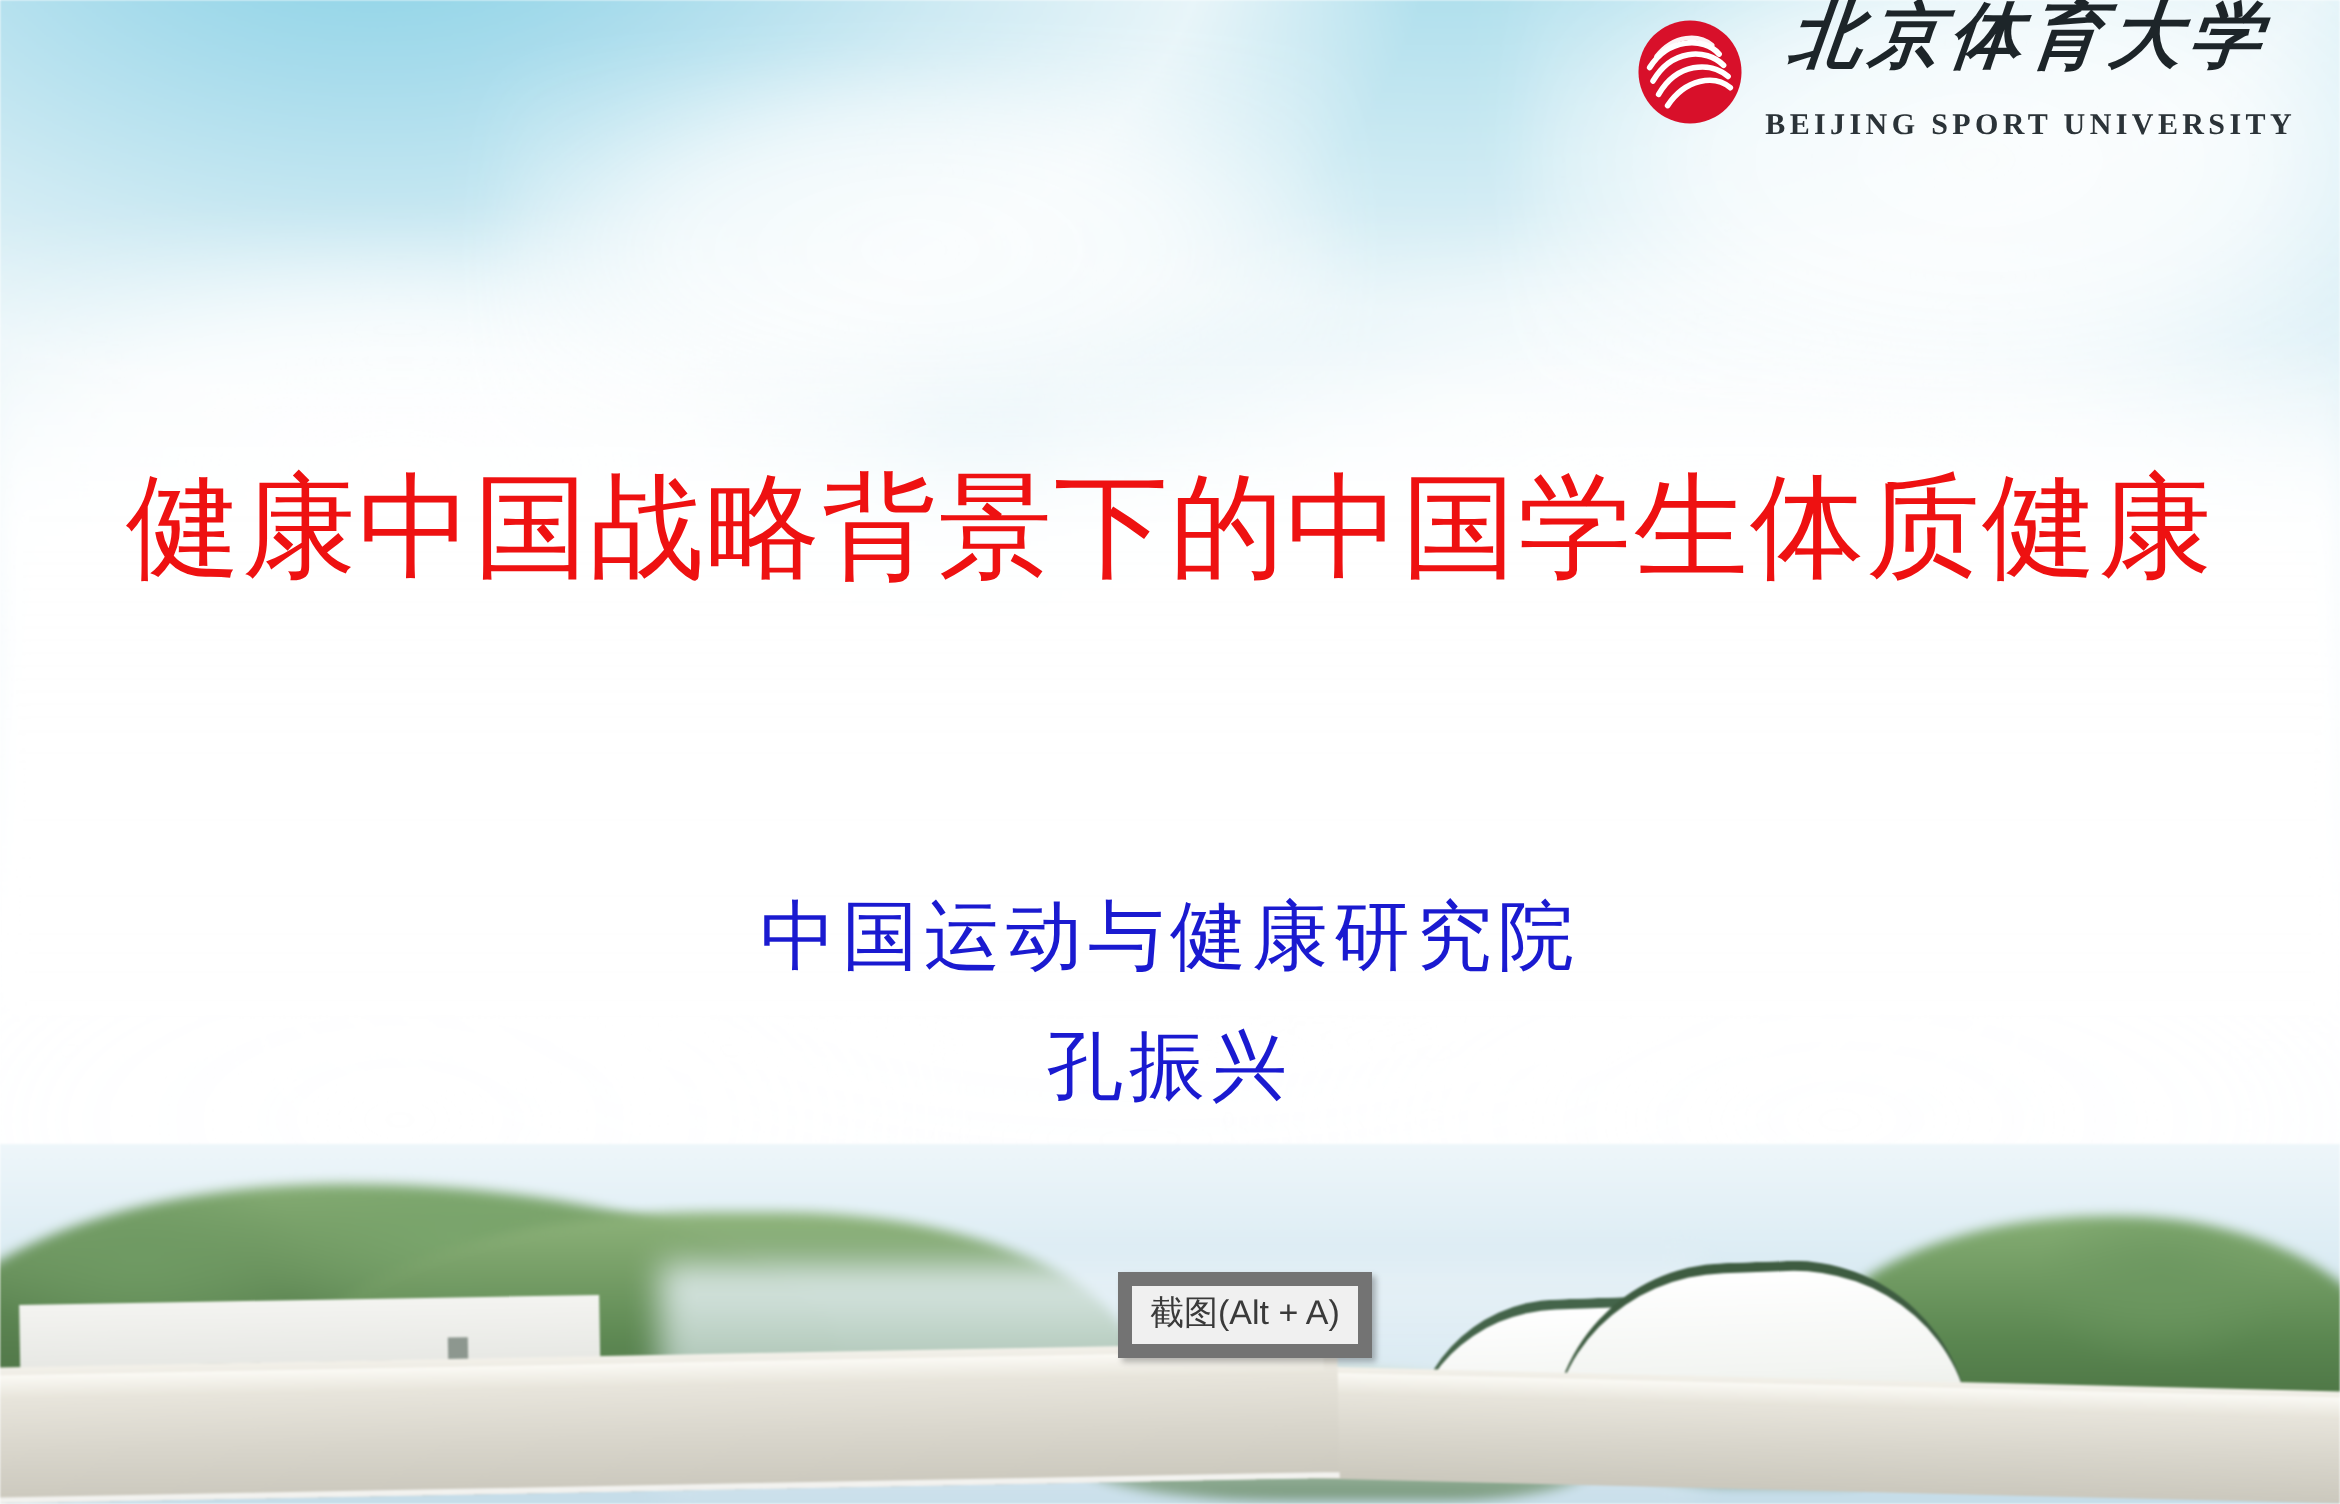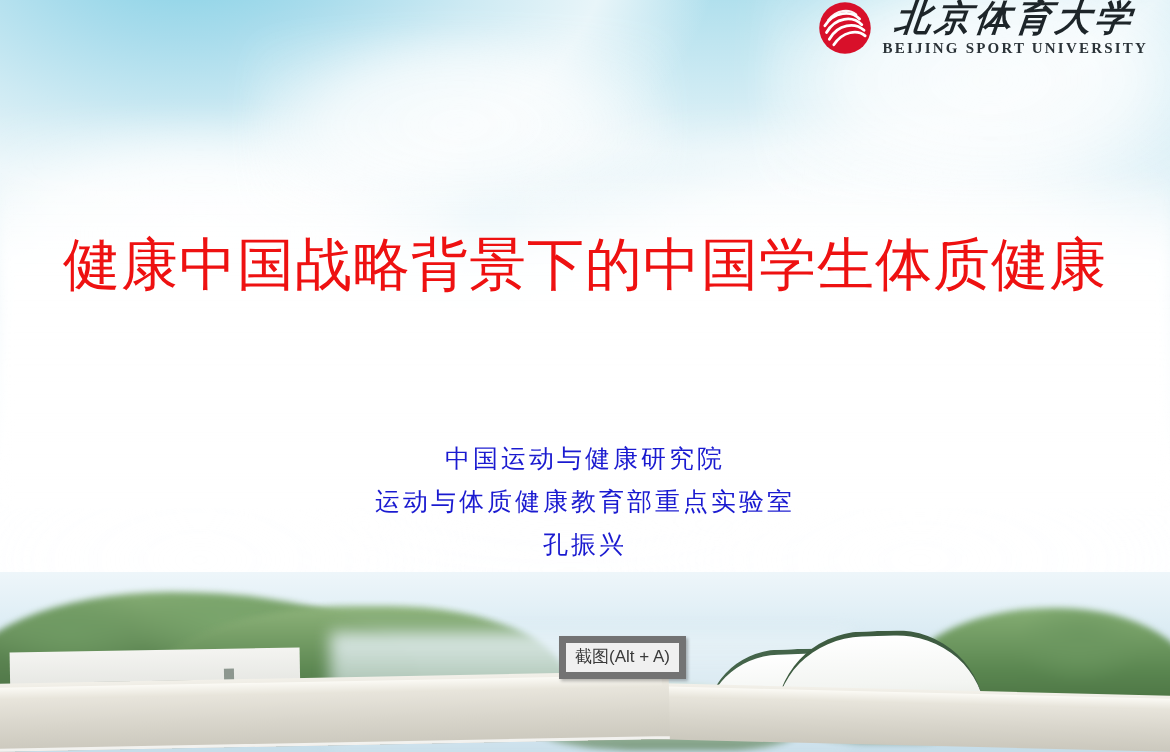--- a/index.html
+++ b/index.html
@@ -224,21 +224,21 @@
     font-family: "Liberation Serif", "DejaVu Serif", serif;
     font-size: 36px;
     font-weight: 700;
     color: #1d2529;
     letter-spacing: 4px;
     font-style: italic;
     transform: skewX(-6deg);
     white-space: nowrap;
   }
   .logo-en {
-    margin-top: 5px;
+    margin-top: 20px;
     font-family: "Liberation Serif", "DejaVu Serif", serif;
     font-size: 15px;
     font-weight: 700;
     color: #2b3338;
     letter-spacing: 2.2px;
     white-space: nowrap;
   }
 
   
   .title {
@@ -260,21 +260,21 @@
   .subtitle {
     position: absolute;
     left: 0; right: 0;
     top: 437px;
     text-align: center;
     z-index: 5;
     font-family: "Liberation Serif", "DejaVu Serif", serif;
     color: #1a1ad0;
   }
   .sub-line {
-    font-size: 25px;
+    font-size: 38px;
     line-height: 1.72;
     letter-spacing: 3px;
     white-space: nowrap;
     font-weight: 400;
   }
 
   
   .tooltip {
     position: absolute;
     left: 559px;
@@ -349,19 +349,18 @@
     <span class="logo-text">
       <span class="logo-cn">北京体育大学</span>
       <span class="logo-en">BEIJING SPORT UNIVERSITY</span>
     </span>
   </div>
 
   <div class="title">健康中国战略背景下的中国学生体质健康</div>
 
   <div class="subtitle">
     <div class="sub-line">中国运动与健康研究院</div>
-    <div class="sub-line">运动与体质健康教育部重点实验室</div>
     <div class="sub-line">孔振兴</div>
   </div>
 
   <div class="tooltip">截图(Alt + A)</div>
 
 </div>
 
 </body></html>

